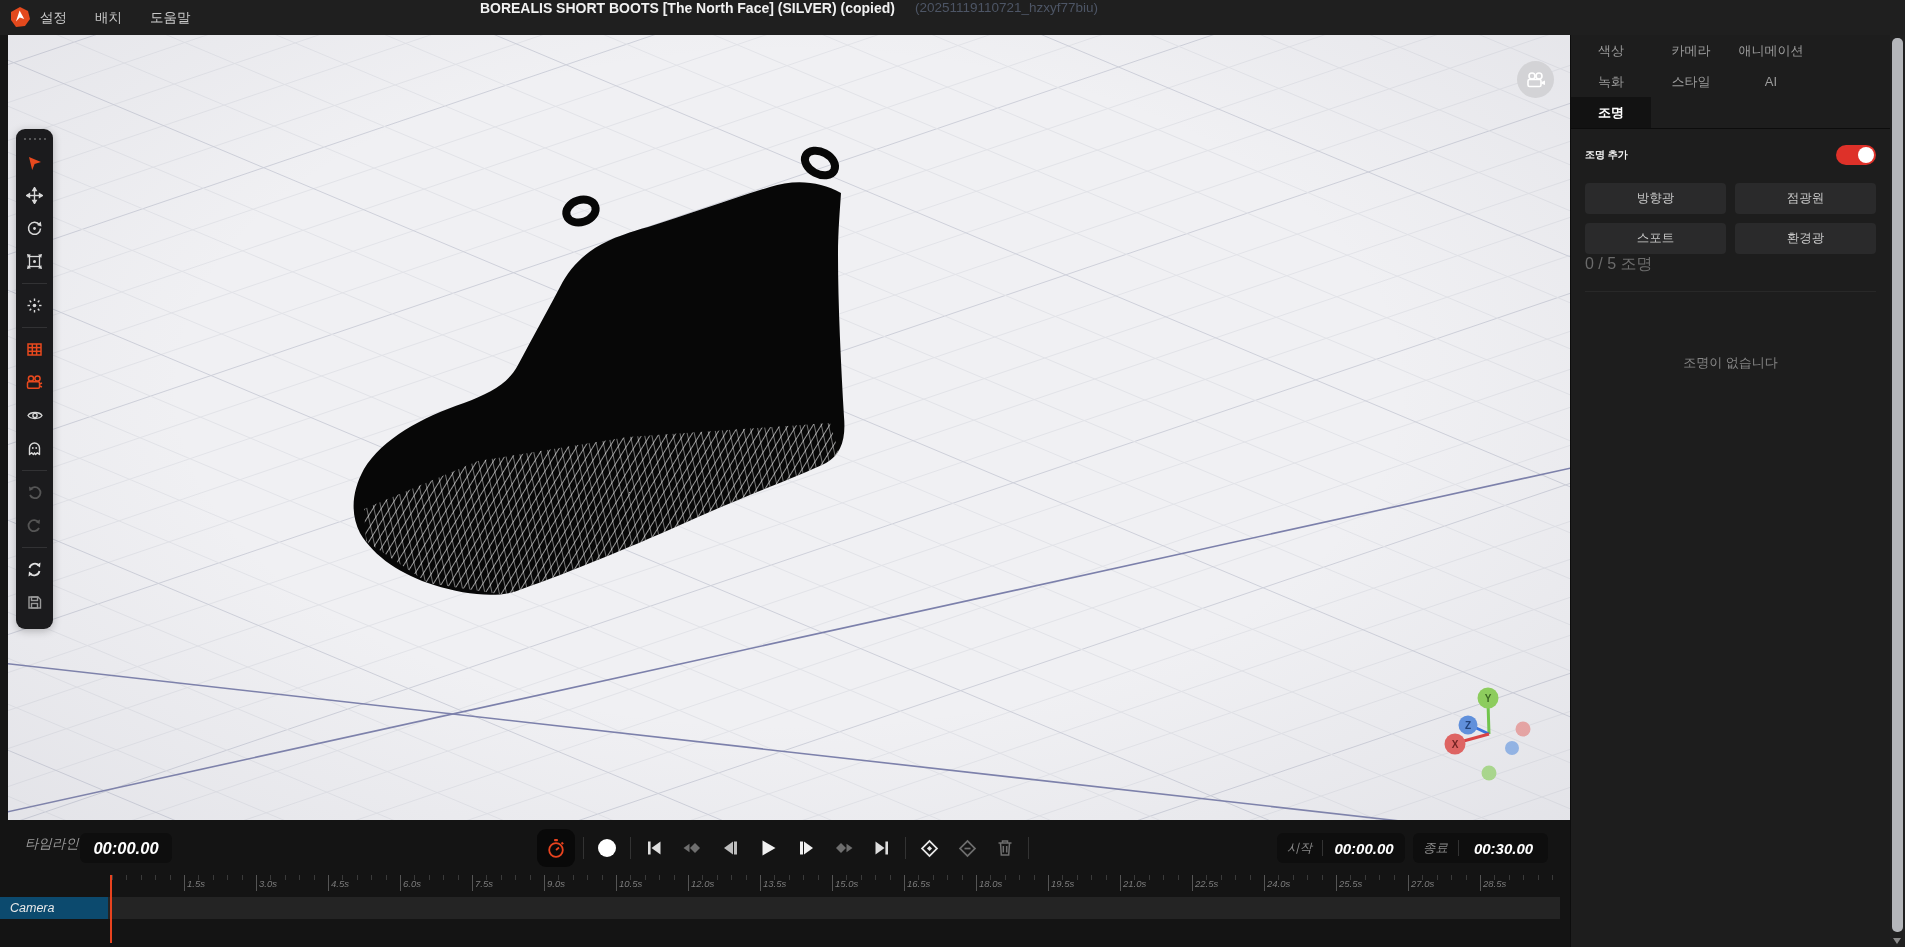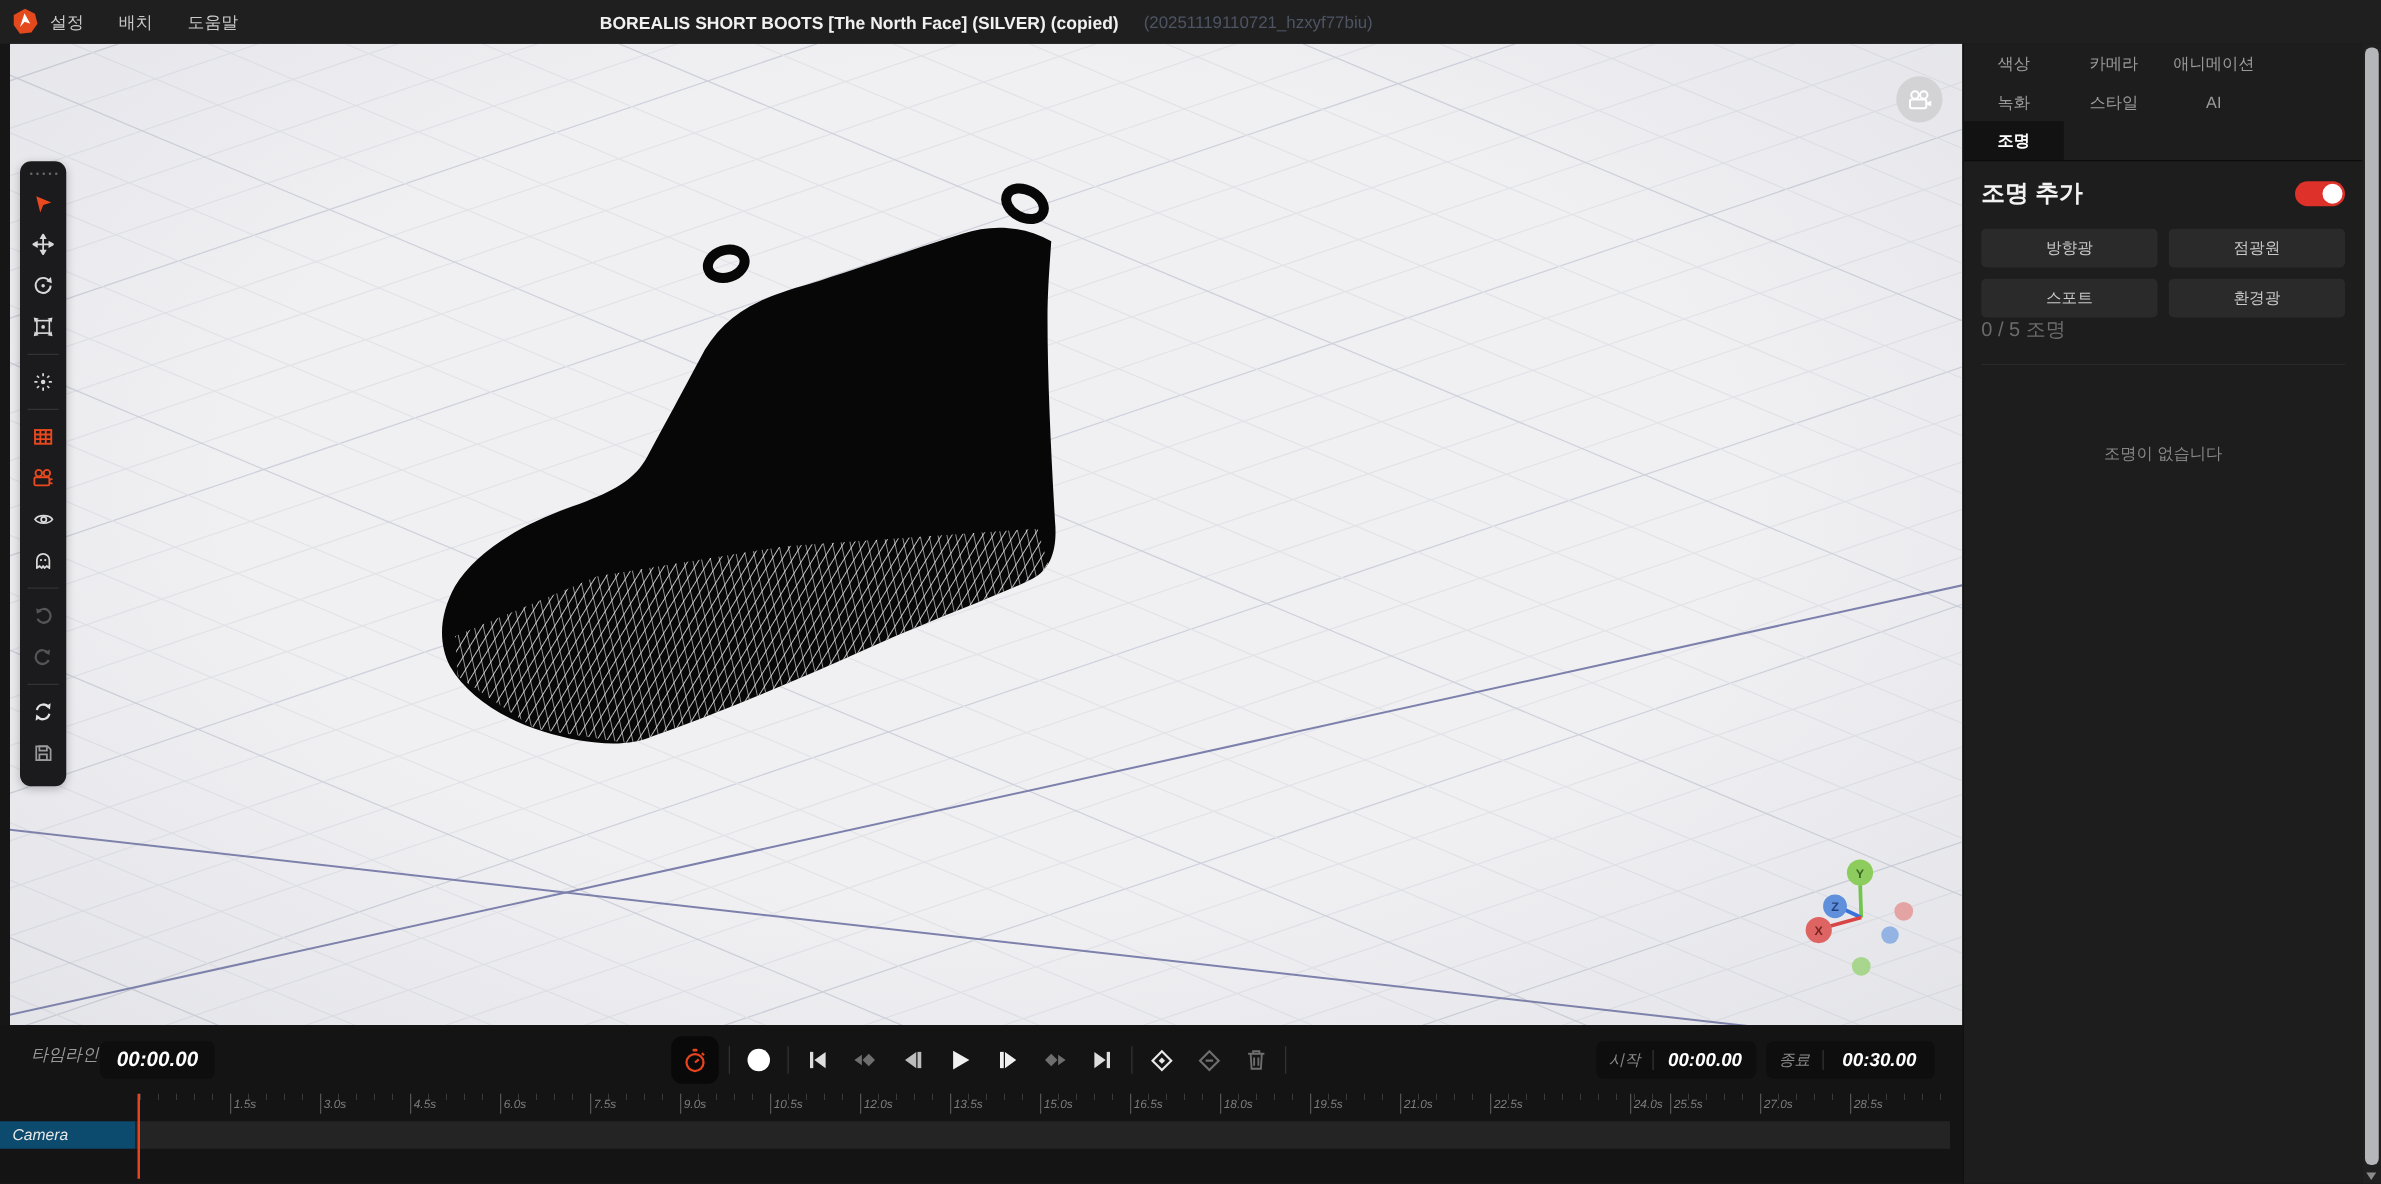--- a/index.html
+++ b/index.html
@@ -5,21 +5,21 @@
   * { margin:0; padding:0; box-sizing:border-box; }
   html,body { background:#161616; }
   body { font-family:"Liberation Sans","DejaVu Sans",sans-serif; }
   #app { position:relative; width:1905px; height:947px; overflow:hidden; background:#161616; }
 
   
   .topbar { position:absolute; left:0; top:0; width:1905px; height:35px; background:#1f1f1f; z-index:30; }
   .logo { position:absolute; left:9px; top:6px; width:22px; height:22px; }
   .menus { position:absolute; left:40px; top:0; height:35px; display:flex; align-items:center; gap:28px; }
   .menu-item { color:#c9c9c9; font-size:13.5px; cursor:default; }
-  .title-wrap { position:absolute; left:0; top:0; width:1578px; height:35px; display:flex; align-items:center; justify-content:center; gap:20px; pointer-events:none; }
+  .title-wrap { position:absolute; left:0; top:0; width:1578px; height:35px; display:flex; align-items:flex-start; justify-content:center; gap:20px; pointer-events:none; }
   .doc-title { color:#f1f1f1; font-size:14px; font-weight:700; }
   .doc-id { color:#4d5565; font-size:13.5px; }
 
   
   .viewport { position:absolute; left:8px; top:35px; width:1562px; height:785px; background:#f0f0f3; overflow:hidden; }
   .viewport .vignette { position:absolute; inset:0; background:radial-gradient(ellipse at 50% 45%, rgba(255,255,255,0) 55%, rgba(150,152,168,0.14) 100%); pointer-events:none; }
   .vp-svg { position:absolute; left:0; top:0; }
   .cam-overlay-btn { position:absolute; left:1509px; top:26px; width:37px; height:37px; border-radius:50%; background:#d3d3d6; display:flex; align-items:center; justify-content:center; }
 
   
@@ -29,21 +29,21 @@
   .tool-btn { width:30px; height:30px; display:flex; align-items:center; justify-content:center; margin:1.5px 0; border-radius:6px; }
   .tool-sep { width:25px; height:1px; background:#323234; margin:5px 0; }
 
   
   .rpanel { position:absolute; left:1570px; top:35px; width:320px; height:912px; background:#1d1d1d; border-left:1px solid #0d0d0d; }
   .tabs { display:flex; flex-wrap:wrap; border-bottom:1px solid #0c0c0c; }
   .tab { width:80px; height:31px; display:flex; align-items:center; justify-content:center; color:#9b9b9b; font-size:13px; }
   .tab.active { background:#121212; color:#ffffff; font-weight:700; }
   .panel-body { padding:14px 14px 0 14px; }
   .addlight-row { display:flex; align-items:center; justify-content:space-between; height:24px; }
-  .addlight-label { color:#f2f2f2; font-size:19px; font-weight:700; }
+  .addlight-label { color:#f2f2f2; font-size:10px; font-weight:700; }
   .toggle { width:40px; height:20px; border-radius:10px; background:#de3129; position:relative; }
   .toggle .knob { position:absolute; right:2px; top:2px; width:16px; height:16px; background:#ffffff; border-radius:50%; }
   .light-btn-grid { display:grid; grid-template-columns:1fr 1fr; gap:9px; margin-top:16px; }
   .light-btn { height:31px; background:#2a2a2b; border:none; border-radius:4px; color:#c9c9c9; font-size:12.5px; font-family:Liberation Sans, sans-serif; display:flex; align-items:center; justify-content:center; }
   .light-count { margin-top:0; color:#6b6b6b; font-size:16px; }
   .panel-divider { margin-top:16px; border-top:1px solid #282828; }
   .empty-msg { margin-top:62px; text-align:center; color:#868686; font-size:13px; }
 
   
   .scrollbar { position:absolute; right:0; top:35px; width:15px; height:912px; background:#202020; z-index:40; }
@@ -532,21 +532,21 @@
         </div>
         <div class="tick" style="left: 936px;">
           <span>19.5s</span>
         </div>
         <div class="tick" style="left: 1008px;">
           <span>21.0s</span>
         </div>
         <div class="tick" style="left: 1080px;">
           <span>22.5s</span>
         </div>
-        <div class="tick" style="left: 1152px; margin-left: 40px;">
+        <div class="tick" style="left: 1152px;">
           <span>24.0s</span>
         </div>
         <div class="tick" style="left: 1224px;">
           <span>25.5s</span>
         </div>
         <div class="tick" style="left: 1296px;">
           <span>27.0s</span>
         </div>
         <div class="tick" style="left: 1368px;">
           <span>28.5s</span>

